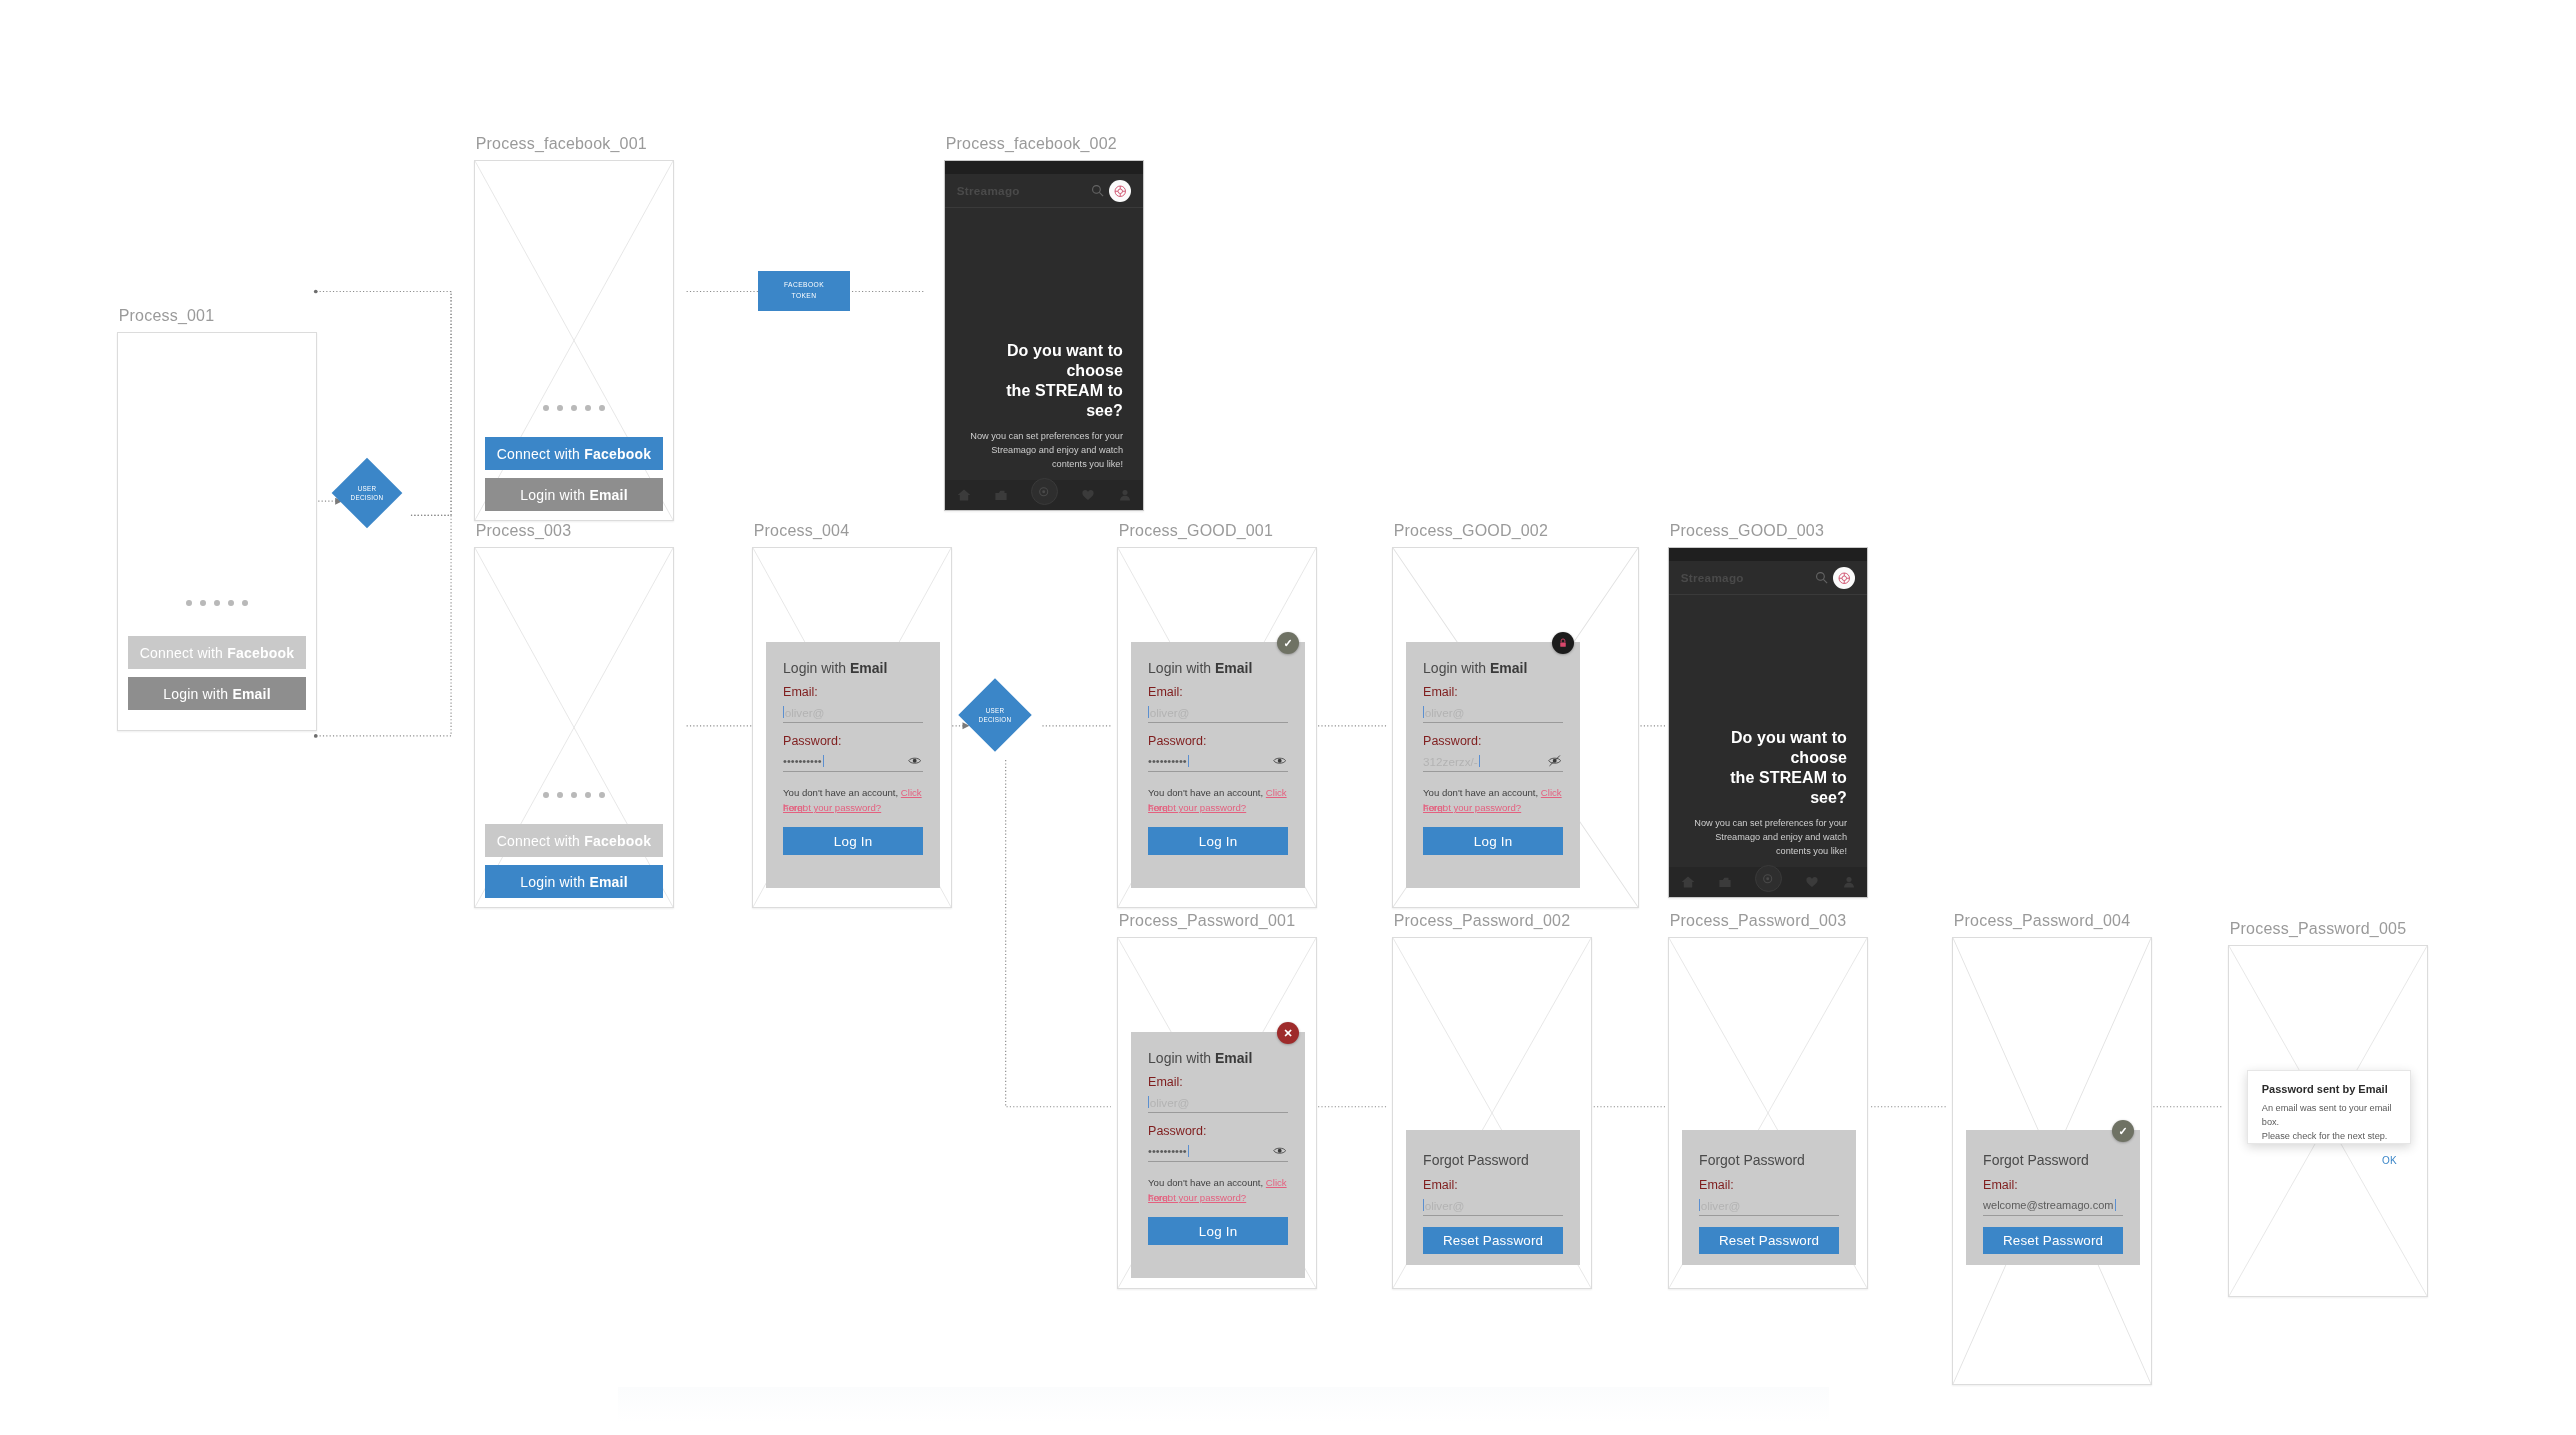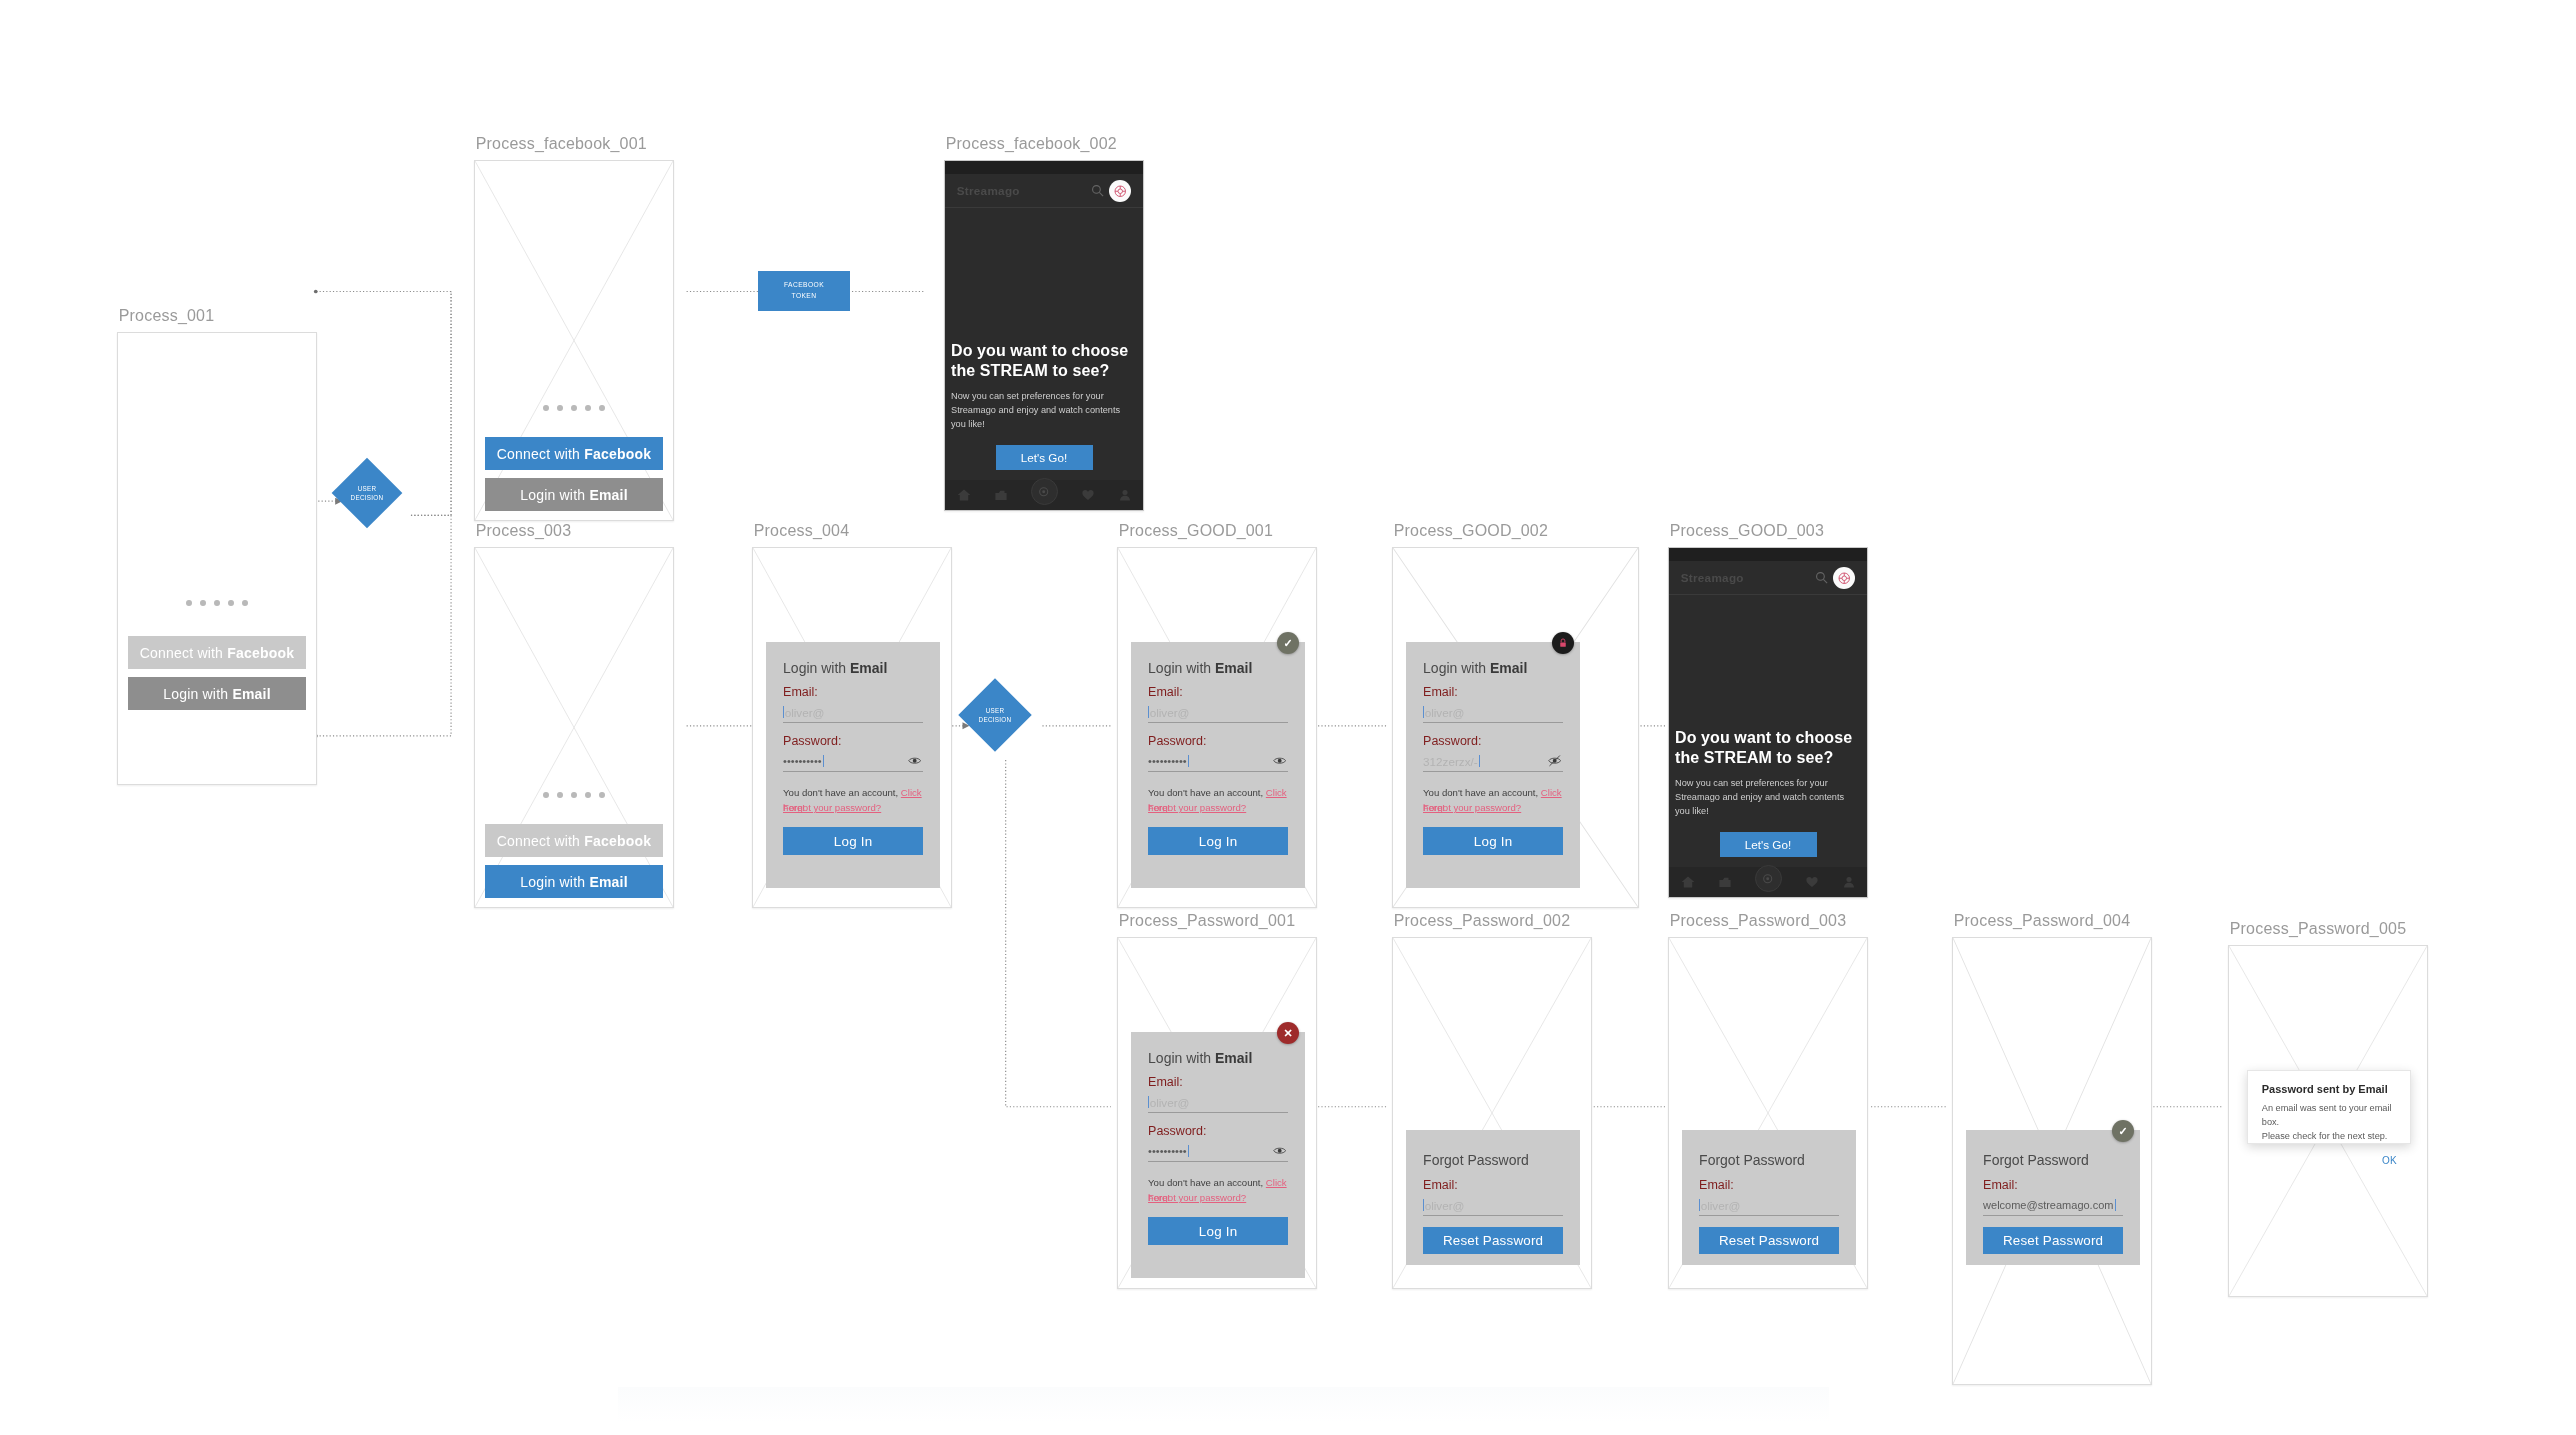--- a/index.html
+++ b/index.html
@@ -87,21 +87,21 @@
     border-bottom:0.8px solid #3a3a3a;
   }
   .dark .brand{font-size:11.7px;font-weight:bold;color:#4a4a4a;letter-spacing:0.3px;}
   .dark .appbar-sp{flex:1;}
   .dark .search-ic{width:13.4px;height:13.4px;opacity:.35;margin-right:5px;}
   .dark .avatar{
     width:22px;height:22px;border-radius:50%;background:#fbfbfb;
     display:flex;align-items:center;justify-content:center;
   }
   .dark .hero{
-    position:absolute;left:0;right:0;text-align:left;padding:0 6px;
+    position:absolute;left:0;right:0;text-align:right;padding:0 20px;
     box-sizing:border-box;
   }
   .dark .hero h2{
     margin:0;font-size:16px;line-height:1.25;color:#ffffff;font-weight:bold;letter-spacing:0.1px;
   }
   .dark .hero p{
     margin:9.2px 0 0;font-size:9.2px;line-height:1.5;color:#cfcfcf;
   }
   .dark .go{
     margin:13.4px auto 0;width:97px;height:25px;background:#3b86c8;
@@ -207,21 +207,21 @@
       <path d="M2240,1325 L2330,1325"></path>
 
       <path d="M2570,1325 L2660,1325"></path>
     </g>
     <g fill="#6e6e6e">
       <circle cx="378" cy="349" r="2.2"></circle>
       <circle cx="378" cy="881" r="2.2"></circle>
     </g>
   </svg>
 
-  <div class="node" style="left:117px;top:332px;width:200px;height:453px;">
+  <div class="node" style="left:117px;top:332px;width:200px;height:399px;">
     <div class="node-label">Process_001</div>
     <div class="frame">
       <div class="dots" style="top:267px;">
         <i></i>
           <i></i>
           <i></i>
           <i></i>
           <i></i>
       </div>
       <div class="wbtn grey-lt" style="top:303px;">

